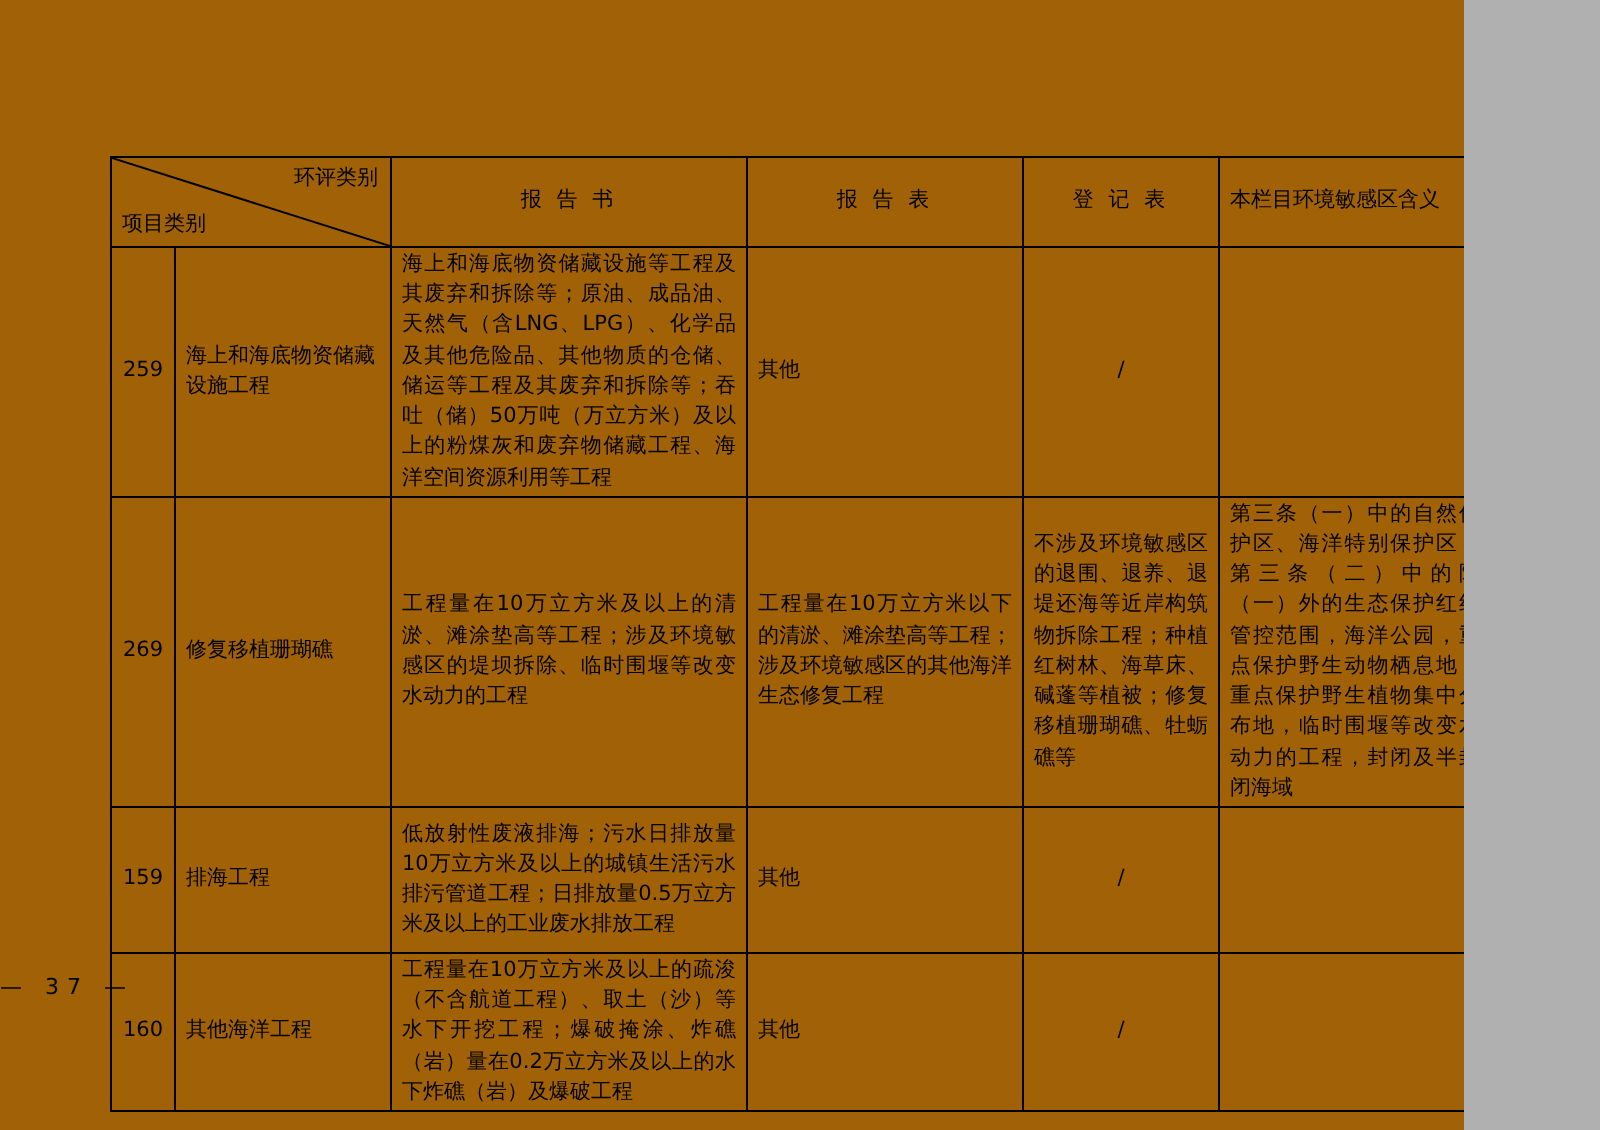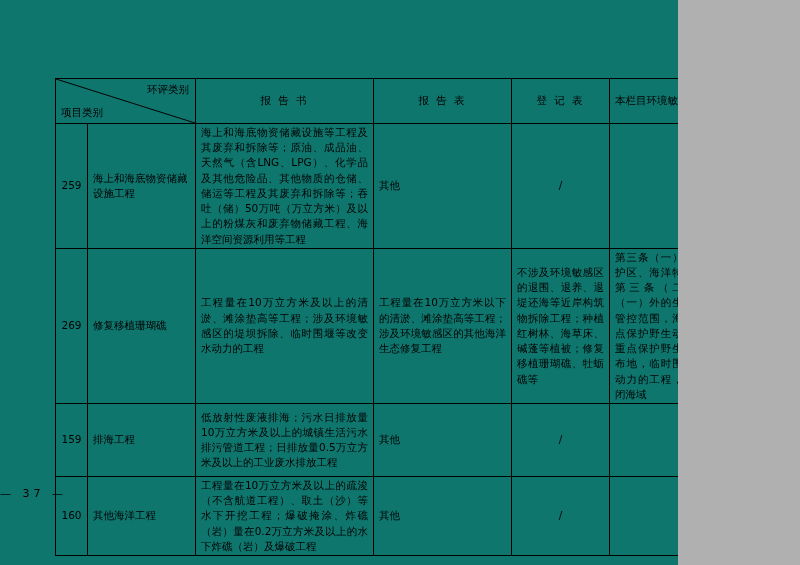--- a/index.html
+++ b/index.html
@@ -2,23 +2,23 @@
 <html><head>
 <meta charset="utf-8">
 <style>
   html, body {
     margin: 0;
     padding: 0;
     background: #b0b0b0;
   }
   .page {
     position: relative;
-    width: 678px;
+    width: 732px;
     height: 565px;
-    background: #0f766e;
+    background: #a16207;
     box-sizing: border-box;
     overflow: hidden;
     font-family: "DejaVu Sans", "Liberation Sans", sans-serif;
   }
   .sheet {
     position: absolute;
     left: 55px;
     top: 78px;
     width: 690px;
   }

